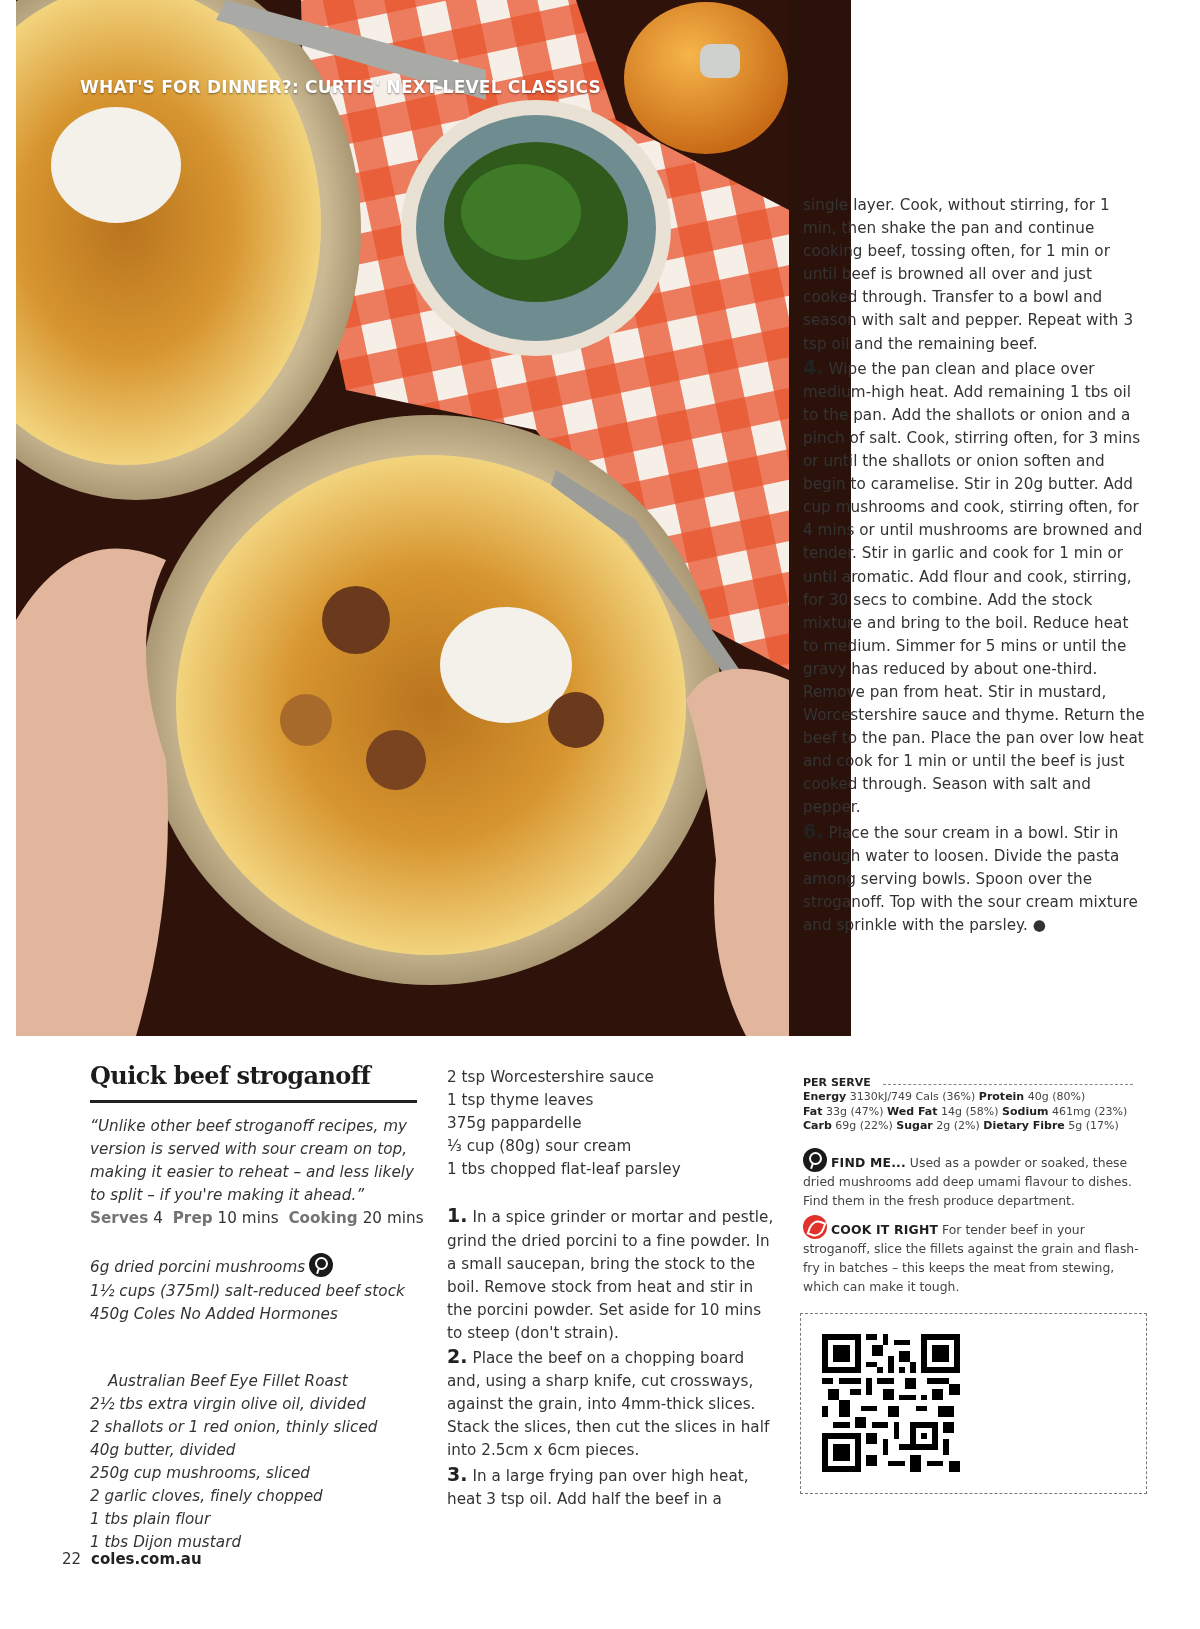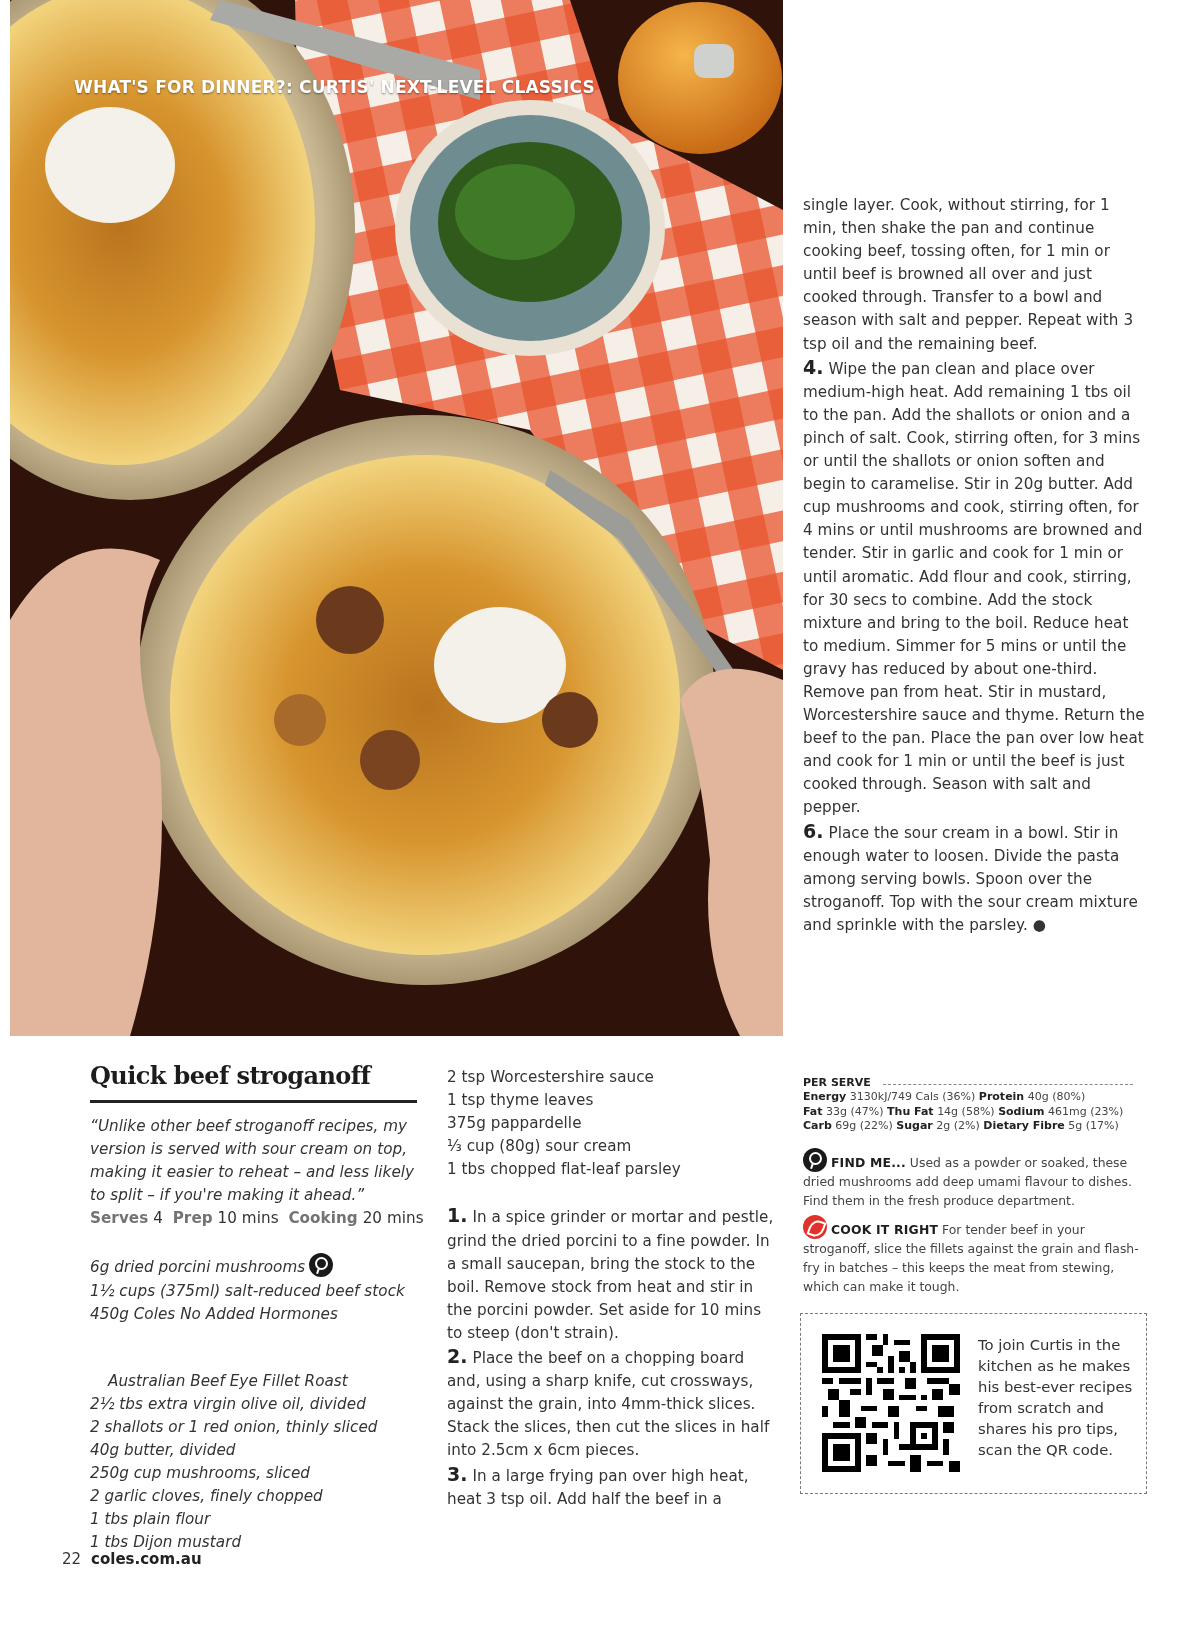--- a/index.html
+++ b/index.html
@@ -1,21 +1,21 @@
 <!DOCTYPE html>
 <html><head>
   <meta charset="utf-8">
   <style>
     * { box-sizing: border-box; margin: 0; padding: 0; }
     html, body { width: 1200px; height: 1629px; background: #ffffff; overflow: hidden; }
     body { position: relative; font-family: "DejaVu Sans", sans-serif; color: #2e2e2e; }
 
     
     .photo {
-      position: absolute; left: 10px; top: 0; width: 773px; height: 1036px;
+      position: absolute; left: 16px; top: 0; width: 835px; height: 1036px;
       background: #2a120b; overflow: hidden;
     }
     .photo svg { position: absolute; left: 0; top: 0; }
     .kicker {
       position: absolute; left: 64px; top: 77px;
       font-family: "DejaVu Sans", sans-serif; font-weight: bold; font-size: 17px;
       letter-spacing: 0.2px; color: #ffffff; text-shadow: 0 1px 2px rgba(0,0,0,0.45);
       white-space: nowrap;
     }
 
@@ -208,21 +208,21 @@
   <div class="hd">
       <span>PER SERVE</span>
       <span class="dash"></span>
     </div>
   <div>
     <b>Energy</b> <span>3130kJ/749 Cals (36%)</span>
     <b>Protein</b> <span>40g (80%)</span>
   </div>
   <div>
     <b>Fat</b> <span>33g (47%)</span>
-    <b>Thu Fat</b> <span>14g (58%)</span>
+    <b>Wed Fat</b> <span>14g (58%)</span>
     <b>Sodium</b> <span>461mg (23%)</span>
   </div>
   <div>
     <b>Carb</b> <span>69g (22%)</span>
     <b>Sugar</b> <span>2g (2%)</span>
     <b>Dietary Fibre</b> <span>5g (17%)</span>
   </div>
 </div>
 
 <div class="tip tip-find">
@@ -291,18 +291,17 @@
       <rect x="12" y="23" width="3" height="1"></rect>
         <rect x="16" y="22" width="2" height="3"></rect>
         <rect x="19" y="23" width="3" height="1"></rect>
         <rect x="23" y="23" width="2" height="2"></rect>
       <rect x="10" y="6" width="1" height="1"></rect>
         <rect x="14" y="6" width="1" height="1"></rect>
         <rect x="6" y="8" width="1" height="1"></rect>
         <rect x="18" y="11" width="1" height="1"></rect>
     </g>
   </svg>
-  <p class="qr-text">To join Curtis in the kitchen as he makes his best-ever recipes from scratch and shares his pro tips, scan the QR code.</p>
 </div>
 
 <div class="footer">
   <span>22</span><span class="site">coles.com.au</span>
 </div>
 
 </body></html>

